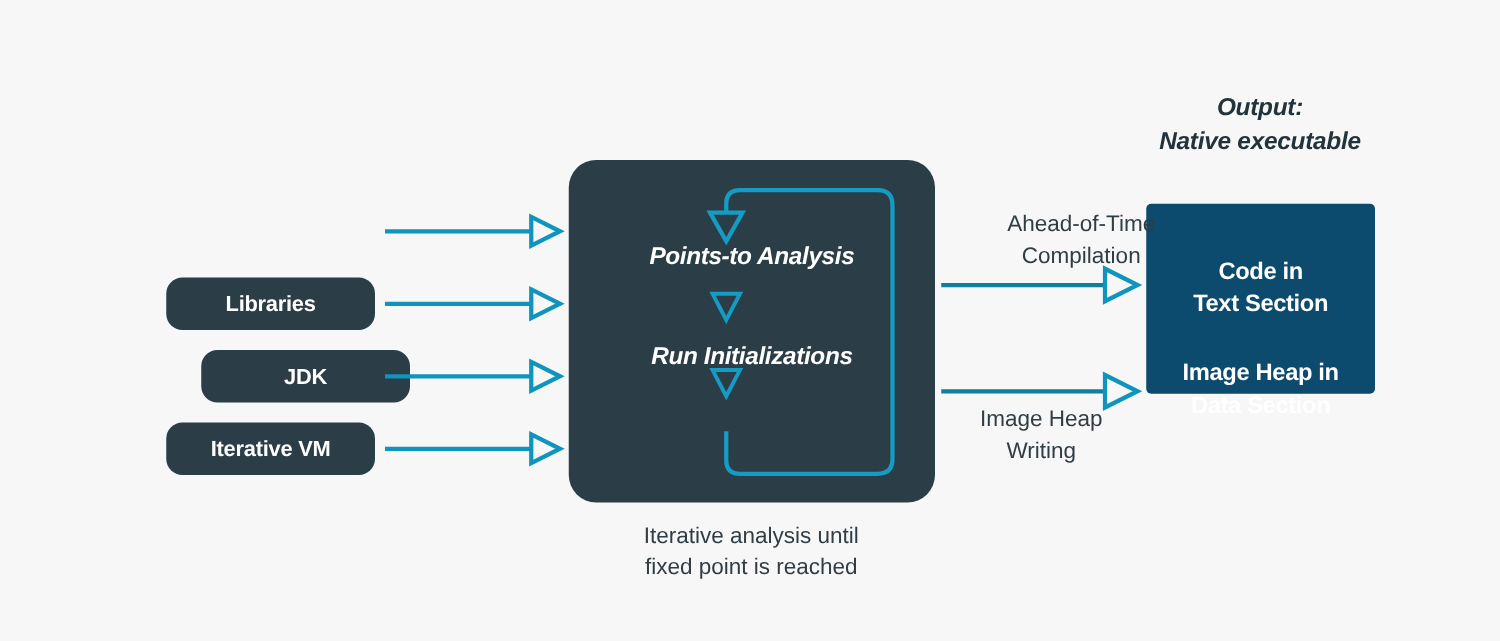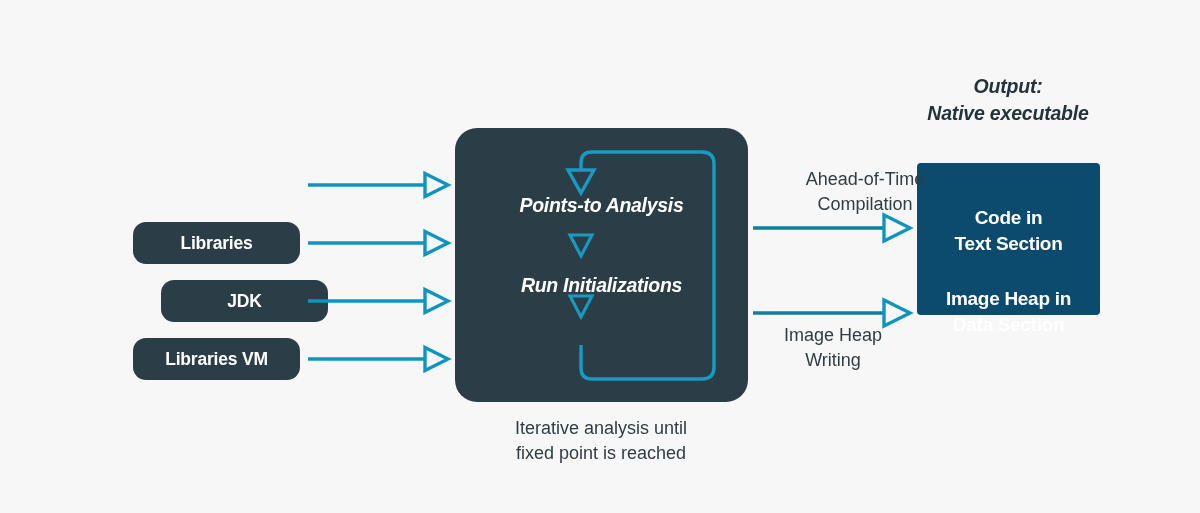--- a/index.html
+++ b/index.html
@@ -127,21 +127,21 @@
 
 
   <div id="output-heading" class="col-heading">Output:
 Native executable</div>
 
 
   <div id="box-libraries" class="dark-box input-box">Libraries</div>
 
   <div id="box-jdk" class="dark-box input-box">JDK</div>
 
-  <div id="box-substratevm" class="dark-box input-box">Libraries VM</div>
+  <div id="box-substratevm" class="dark-box input-box">Iterative VM</div>
 
   <div id="center-box" class="dark-box">
     <div id="stage-1" class="stage-label">Points-to Analysis</div>
     <div id="stage-2" class="stage-label">Run Initializations</div>
   </div>
 
   <div id="output-box" class="dark-box">
     <div id="out-code" class="out-line">Code in
 Text Section</div>
     <div id="out-heap" class="out-line">Image Heap in

